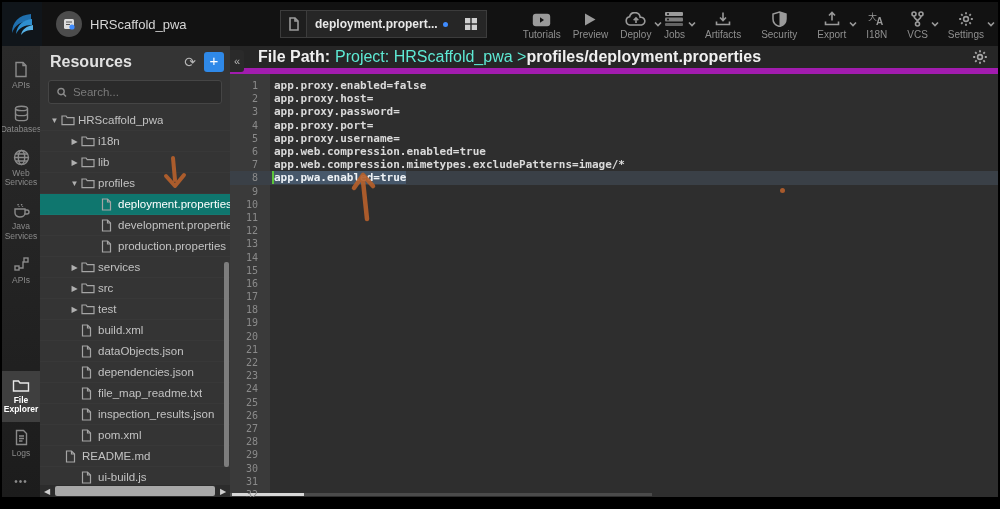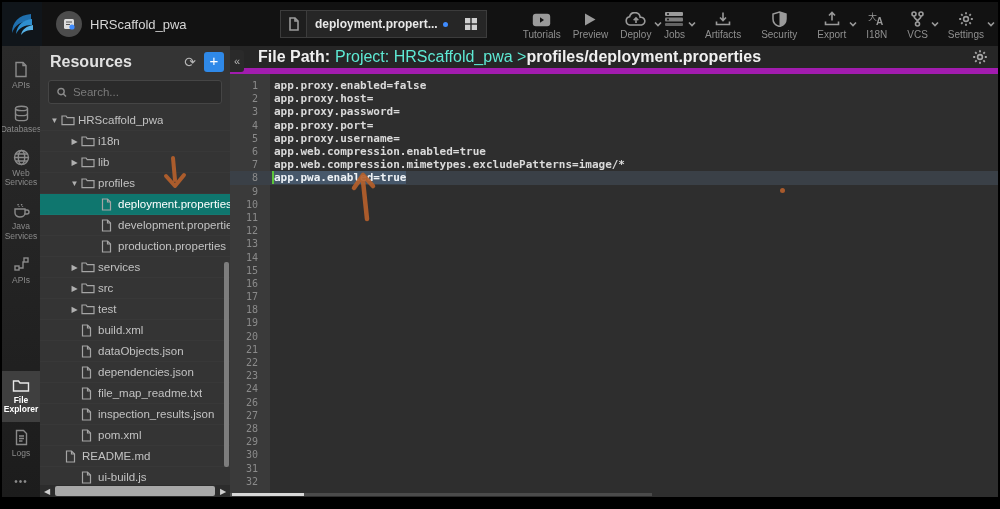--- a/index.html
+++ b/index.html
@@ -639,20 +639,24 @@
             </div>
             <div class="cline">
               <span class="lnum">23</span>
               <span class="ltext"></span>
             </div>
             <div class="cline">
               <span class="lnum">24</span>
               <span class="ltext"></span>
             </div>
             <div class="cline">
+              <span class="lnum">25</span>
+              <span class="ltext"></span>
+            </div>
+            <div class="cline">
               <span class="lnum">26</span>
               <span class="ltext"></span>
             </div>
             <div class="cline">
               <span class="lnum">27</span>
               <span class="ltext"></span>
             </div>
             <div class="cline">
               <span class="lnum">28</span>
               <span class="ltext"></span>

